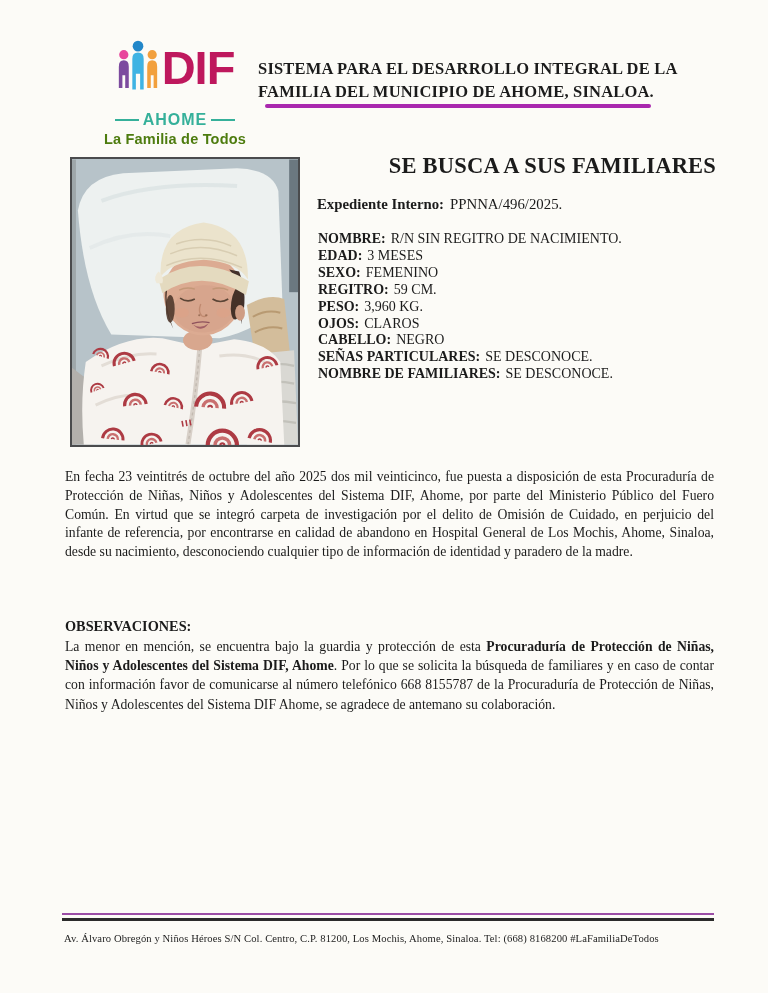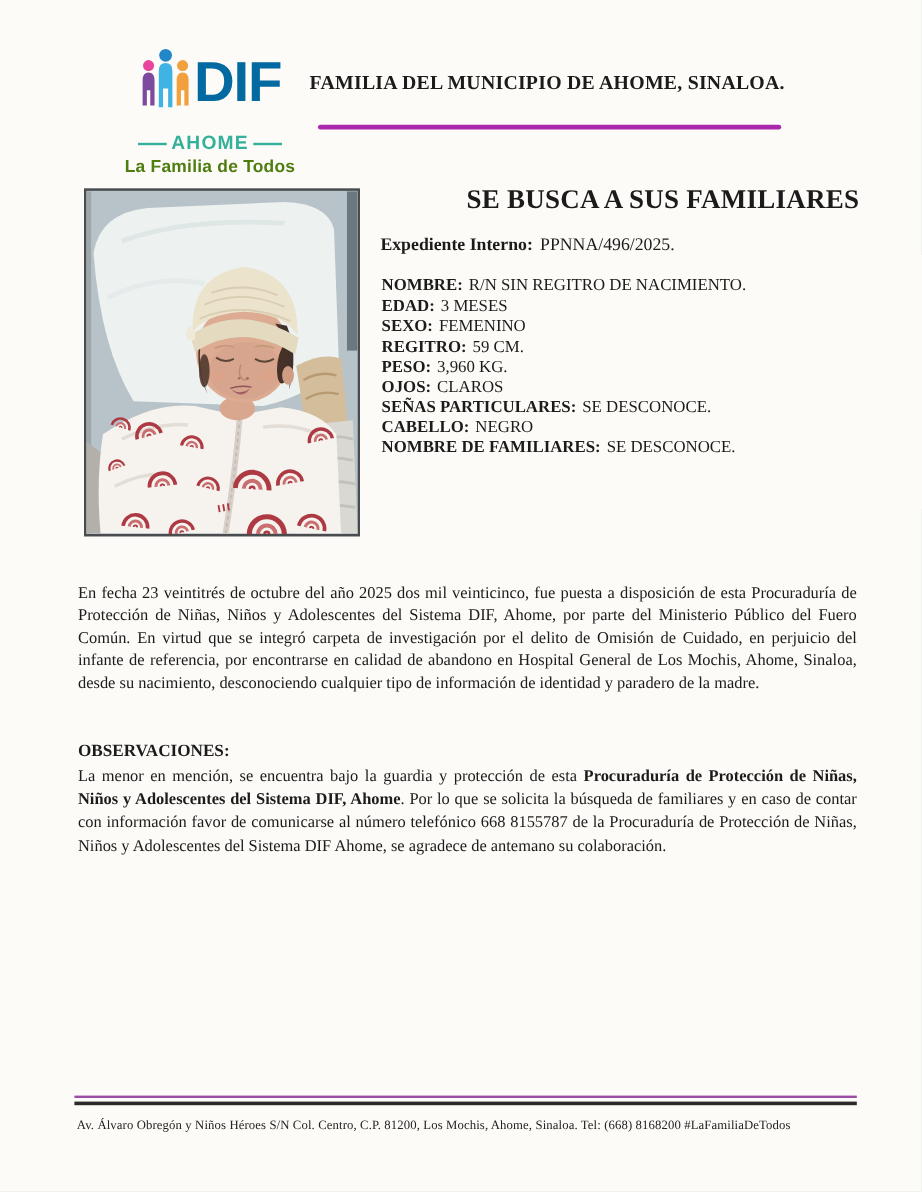--- a/index.html
+++ b/index.html
@@ -8,37 +8,37 @@
     width:768px;height:993px;
     background:#fcfbf7;
     font-family:"Liberation Serif","DejaVu Serif",serif;
     color:#1b1b1b;
     overflow:hidden;
     margin:0 auto;
   }
   
   .logo{position:absolute;left:98px;top:36px;width:154px;text-align:center;font-family:"Liberation Sans","DejaVu Sans",sans-serif;}
   .logo-top{display:flex;align-items:flex-end;justify-content:center;gap:2px;height:58px;}
-  .logo-dif{font-size:47px;font-weight:bold;color:#0369a1;letter-spacing:-1px;line-height:52px;}
+  .logo-dif{font-size:47px;font-weight:bold;color:#be185d;letter-spacing:-1px;line-height:52px;}
   .ahome-row{display:flex;align-items:center;justify-content:center;gap:4px;margin-top:17px;color:#35b09a;font-weight:bold;font-size:16px;letter-spacing:1px;}
   .ahome-dash{display:inline-block;width:24px;height:2px;background:#35b09a;}
   .logo-tagline{margin-top:2px;font-size:14.5px;font-weight:bold;color:#4d7c0f;letter-spacing:.2px;}
   .org-title{position:absolute;left:258px;top:57px;font-weight:bold;font-size:16.5px;line-height:23px;letter-spacing:.2px;white-space:nowrap;}
   .header-rule{position:absolute;left:265px;top:104px;width:386px;height:4px;background:#a928ae;border-radius:2px;}
   
   .photo{position:absolute;left:70px;top:157px;width:230px;height:290px;margin:0;border:2px solid #4a4b4d;box-sizing:border-box;background:#b7c3c9;}
   .photo svg{display:block;width:100%;height:100%;}
   
   .notice-title{position:absolute;left:316px;top:153px;width:400px;margin:0;text-align:right;font-size:22.5px;font-weight:bold;letter-spacing:.2px;}
   .expediente{position:absolute;left:317px;top:196px;margin:0;font-size:14.8px;text-align:center;}
   .expediente b{margin-right:6px;}
   .fields{position:absolute;left:318px;top:231px;font-size:14px;line-height:16.9px;}
   .field-row b{margin-right:5px;}
   
-  .para1{position:absolute;left:65px;top:485px;width:649px;margin:0;font-size:13.7px;line-height:18.8px;text-align:justify;}
+  .para1{position:absolute;left:65px;top:468px;width:649px;margin:0;font-size:13.7px;line-height:18.8px;text-align:justify;}
   .obs-title{position:absolute;left:65px;top:618px;margin:0;font-size:14.3px;font-weight:bold;}
   .obs-para{position:absolute;left:65px;top:637px;width:649px;margin:0;font-size:13.7px;line-height:19.2px;text-align:justify;}
   
   .rule-magenta{position:absolute;left:62px;top:913px;width:652px;height:2px;background:#9b4da6;}
   .rule-black{position:absolute;left:62px;top:918px;width:652px;height:3px;background:#2b2b2b;}
   .footer-text{position:absolute;left:64px;top:933px;margin:0;font-size:10.6px;letter-spacing:.1px;white-space:nowrap;color:#222;}
 </style>
 </head>
 <body>
 
@@ -59,20 +59,21 @@
       </div>
       <div class="ahome-row">
         <span class="ahome-dash"></span>
         <span>AHOME</span>
         <span class="ahome-dash"></span>
       </div>
       <div class="logo-tagline">La Familia de Todos</div>
     </div>
 
     <div class="org-title">
+      <div>SISTEMA PARA EL DESARROLLO INTEGRAL DE LA</div>
       <div>FAMILIA DEL MUNICIPIO DE AHOME, SINALOA.</div>
     </div>
     <div class="header-rule"></div>
   </header>
 
   <figure class="photo">
     <svg viewBox="0 0 230 290" aria-hidden="true">
       <defs>
         <g id="rb">
           <path d="M-11,5 A11 11 0 0 1 11,5" stroke="#ad3a43" stroke-width="3.2" fill="none"></path>
@@ -163,22 +164,22 @@
       <b>Expediente Interno:</b><span>PPNNA/496/2025.</span>
     </p>
 
     <div class="fields">
       <div class="field-row"><b>NOMBRE:</b><span>R/N SIN REGITRO DE NACIMIENTO.</span></div>
       <div class="field-row"><b>EDAD:</b><span>3 MESES</span></div>
       <div class="field-row"><b>SEXO:</b><span>FEMENINO</span></div>
       <div class="field-row"><b>REGITRO:</b><span>59 CM.</span></div>
       <div class="field-row"><b>PESO:</b><span>3,960 KG.</span></div>
       <div class="field-row"><b>OJOS:</b><span>CLAROS</span></div>
+      <div class="field-row"><b>CABELLO:</b><span>NEGRO</span></div>
       <div class="field-row"><b>SEÑAS PARTICULARES:</b><span>SE DESCONOCE.</span></div>
-      <div class="field-row"><b>CABELLO:</b><span>NEGRO</span></div>
       <div class="field-row"><b>NOMBRE DE FAMILIARES:</b><span>SE DESCONOCE.</span></div>
     </div>
   </section>
 
   <section>
     <p class="para1">En fecha 23 veintitrés de octubre del año 2025 dos mil veinticinco, fue puesta a disposición de esta Procuraduría de Protección de Niñas, Niños y Adolescentes del Sistema DIF, Ahome, por parte del Ministerio Público del Fuero Común. En virtud que se integró carpeta de investigación por el delito de Omisión de Cuidado, en perjuicio del infante de referencia, por encontrarse en calidad de abandono en Hospital General de Los Mochis, Ahome, Sinaloa, desde su nacimiento, desconociendo cualquier tipo de información de identidad y paradero de la madre.</p>
     <h2 class="obs-title">OBSERVACIONES:</h2>
     <p class="obs-para"><span>La menor en mención, se encuentra bajo la guardia y protección de esta </span><span style="font-weight: bold;">Procuraduría de Protección de Niñas, Niños y Adolescentes del Sistema DIF, Ahome</span><span>. Por lo que se solicita la búsqueda de familiares y en caso de contar con información favor de comunicarse al número telefónico 668 8155787 de la Procuraduría de Protección de Niñas, Niños y Adolescentes del Sistema DIF Ahome, se agradece de antemano su colaboración.</span></p>
   </section>
 

